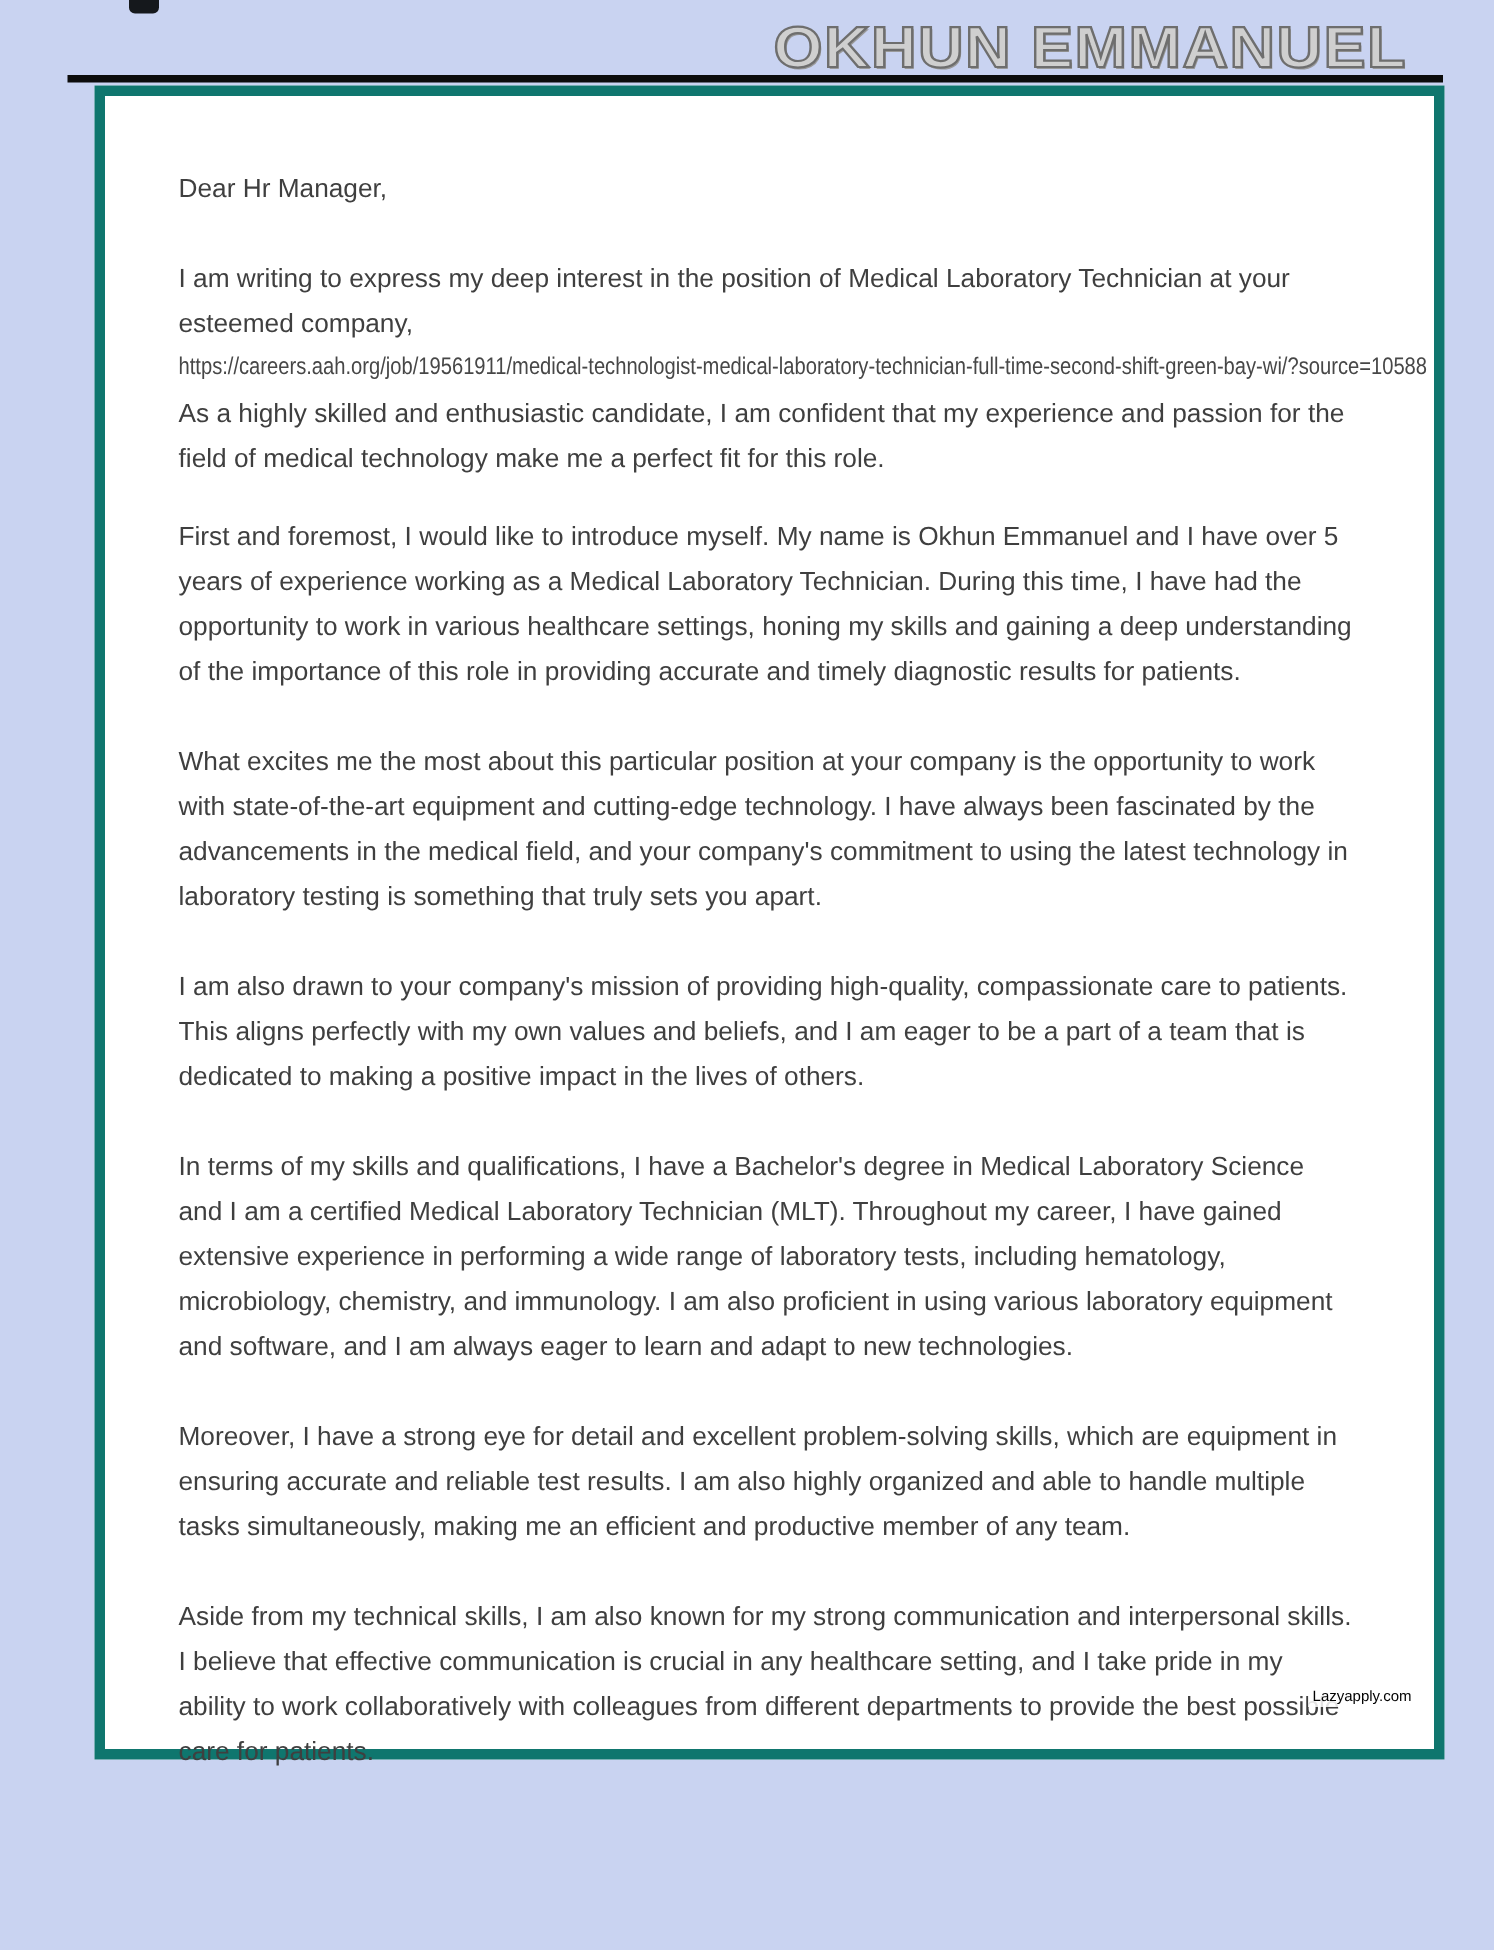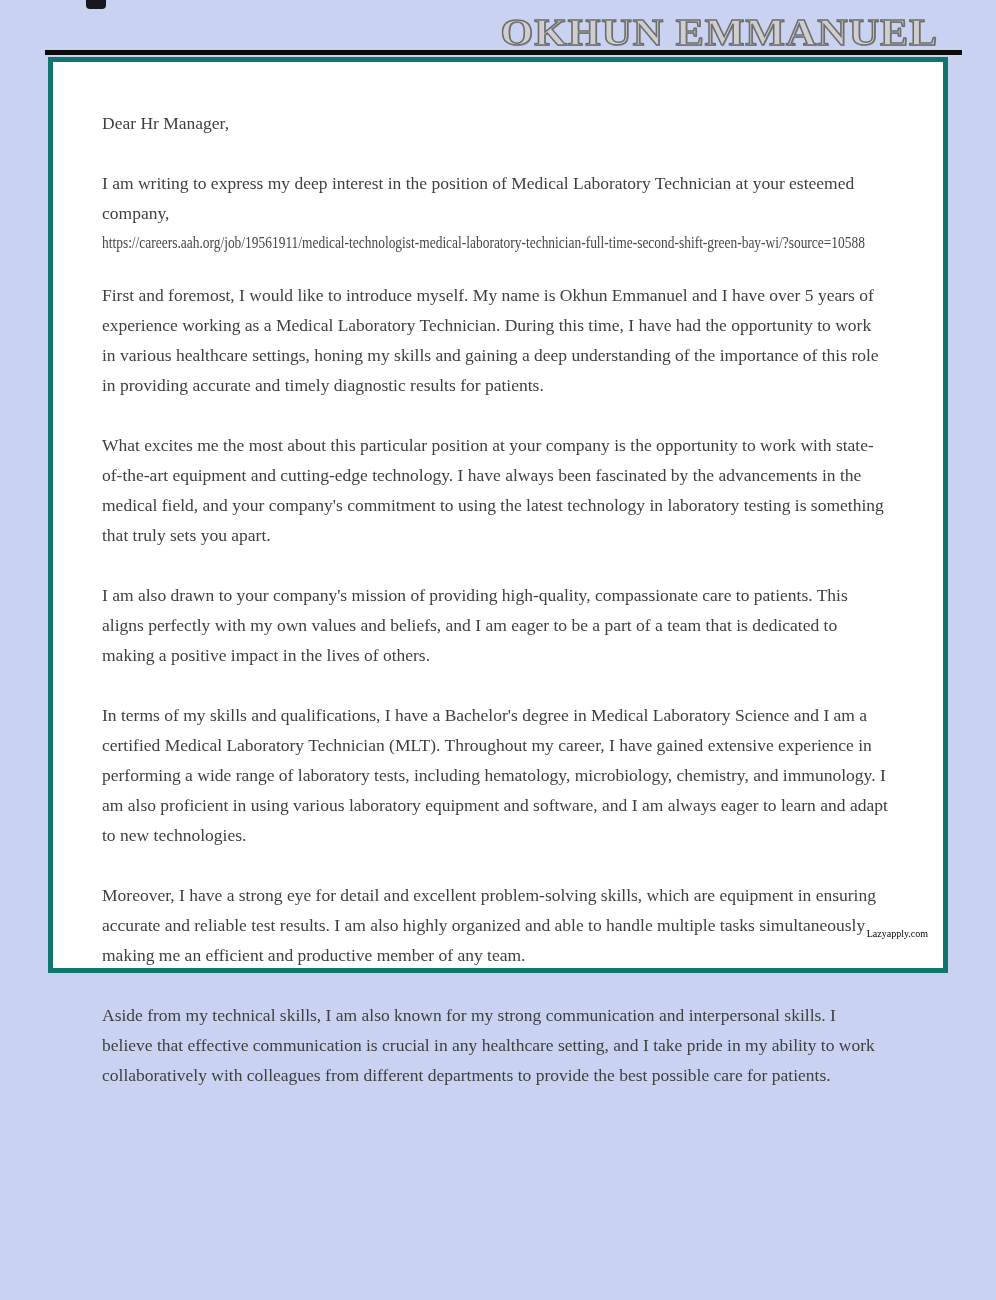--- a/index.html
+++ b/index.html
@@ -10,21 +10,20 @@
     overflow: hidden;
     font-family: "Liberation Sans", sans-serif;
   }
 
   .canvas {
     position: relative;
     width: 996px;
     height: 1300px;
     background: #c9d3f1;
     overflow: hidden;
-    font-family: Liberation Serif, serif;
   }
 
   
   .corner-mark {
     position: absolute;
     left: 86px;
     top: 0;
     width: 20px;
     height: 9px;
     background: #15181c;
@@ -53,26 +52,26 @@
     left: 45px;
     top: 50px;
     width: 917px;
     height: 5px;
     background: #0c0c0c;
   }
 
   
   .sheet {
     position: absolute;
-    left: 48px;
+    left: 63px;
     top: 57px;
     width: 900px;
-    height: 916px;
+    height: 1116px;
     background: #ffffff;
-    border: 5px solid #0f766e;
+    border: 7px solid #0f766e;
     padding: 46px 54px 0 49px;
     overflow: visible;
   }
 
   .salutation {
     font-size: 17.5px;
     line-height: 30px;
     color: #3f3f3f;
     margin-bottom: 30px;
   }
@@ -119,20 +118,21 @@
 
   <div class="header-rule"></div>
 
   <div class="sheet">
 
     <p class="salutation">Dear Hr Manager,</p>
 
     <div class="para-group">
       <p class="para">I am writing to express my deep interest in the position of Medical Laboratory Technician at your esteemed company,</p>
       <div class="url-line">https://careers.aah.org/job/19561911/medical-technologist-medical-laboratory-technician-full-time-second-shift-green-bay-wi/?source=10588</div>
+      <p class="para">As a highly skilled and enthusiastic candidate, I am confident that my experience and passion for the field of medical technology make me a perfect fit for this role.</p>
     </div>
 
     <p class="para">First and foremost, I would like to introduce myself. My name is Okhun Emmanuel and I have over 5 years of experience working as a Medical Laboratory Technician. During this time, I have had the opportunity to work in various healthcare settings, honing my skills and gaining a deep understanding of the importance of this role in providing accurate and timely diagnostic results for patients.</p>
 
     <p class="para">What excites me the most about this particular position at your company is the opportunity to work with state-of-the-art equipment and cutting-edge technology. I have always been fascinated by the advancements in the medical field, and your company's commitment to using the latest technology in laboratory testing is something that truly sets you apart.</p>
 
     <p class="para">I am also drawn to your company's mission of providing high-quality, compassionate care to patients. This aligns perfectly with my own values and beliefs, and I am eager to be a part of a team that is dedicated to making a positive impact in the lives of others.</p>
 
     <p class="para">In terms of my skills and qualifications, I have a Bachelor's degree in Medical Laboratory Science and I am a certified Medical Laboratory Technician (MLT). Throughout my career, I have gained extensive experience in performing a wide range of laboratory tests, including hematology, microbiology, chemistry, and immunology. I am also proficient in using various laboratory equipment and software, and I am always eager to learn and adapt to new technologies.</p>
 

